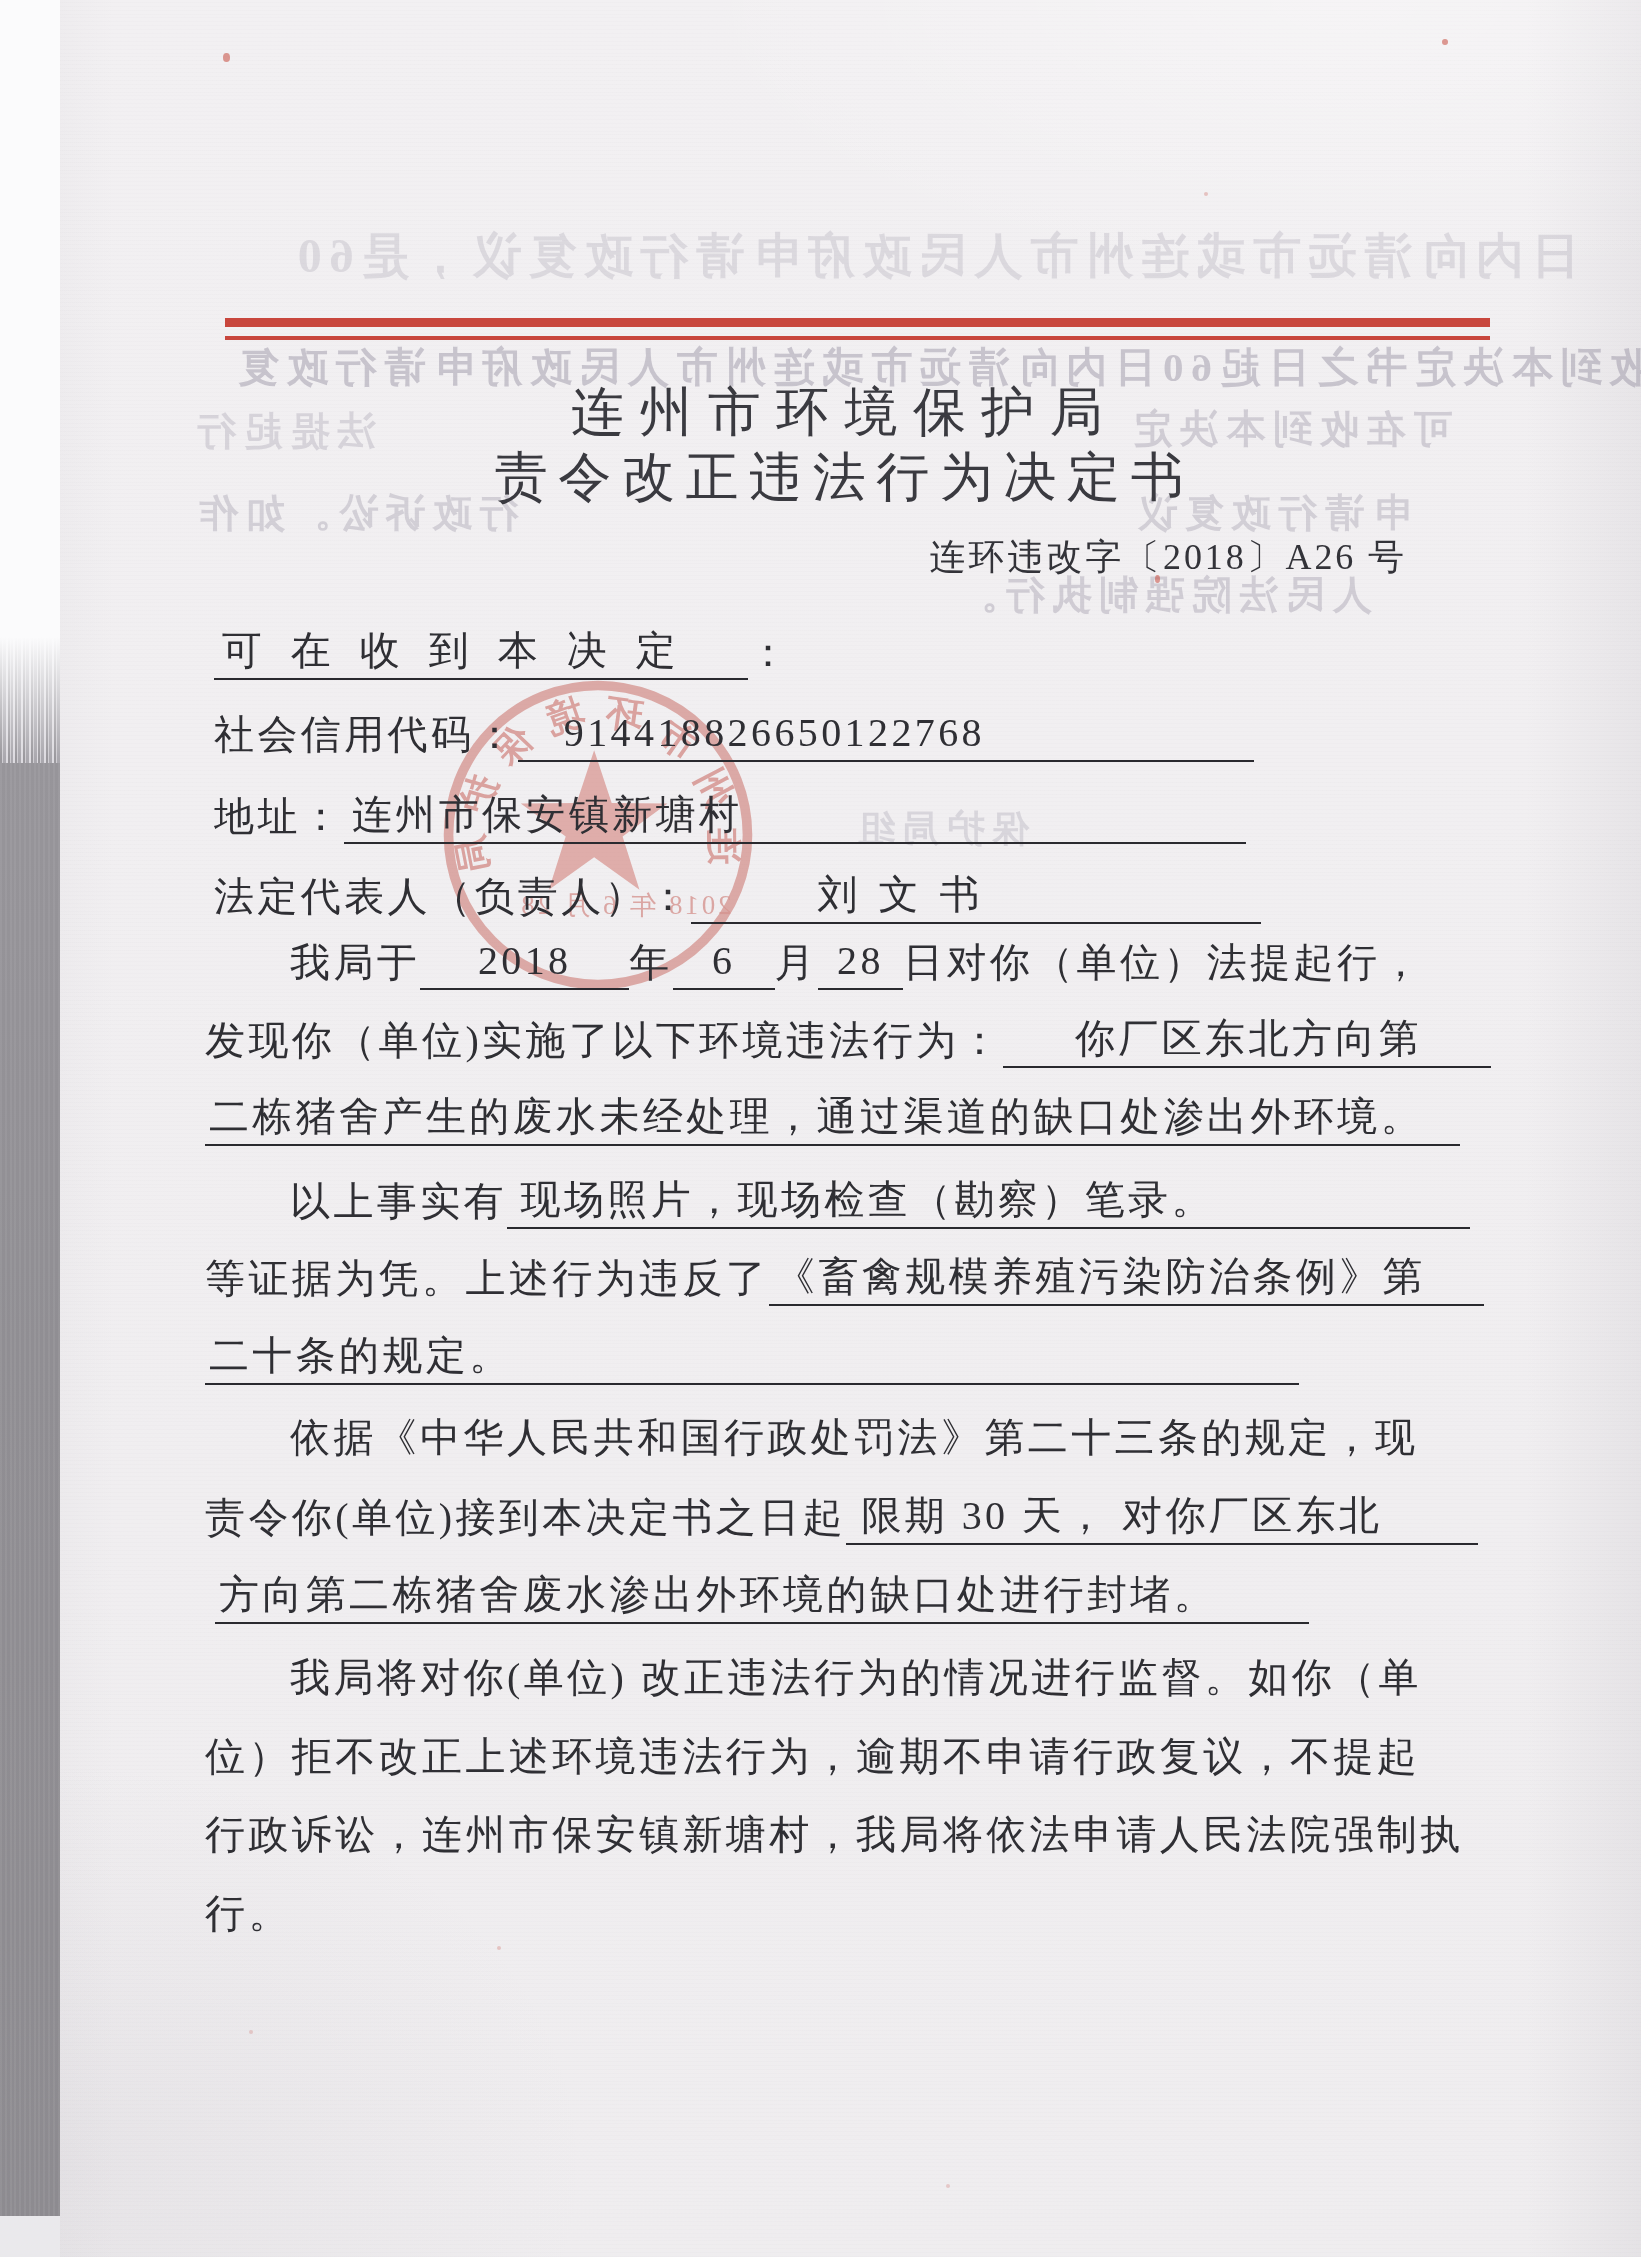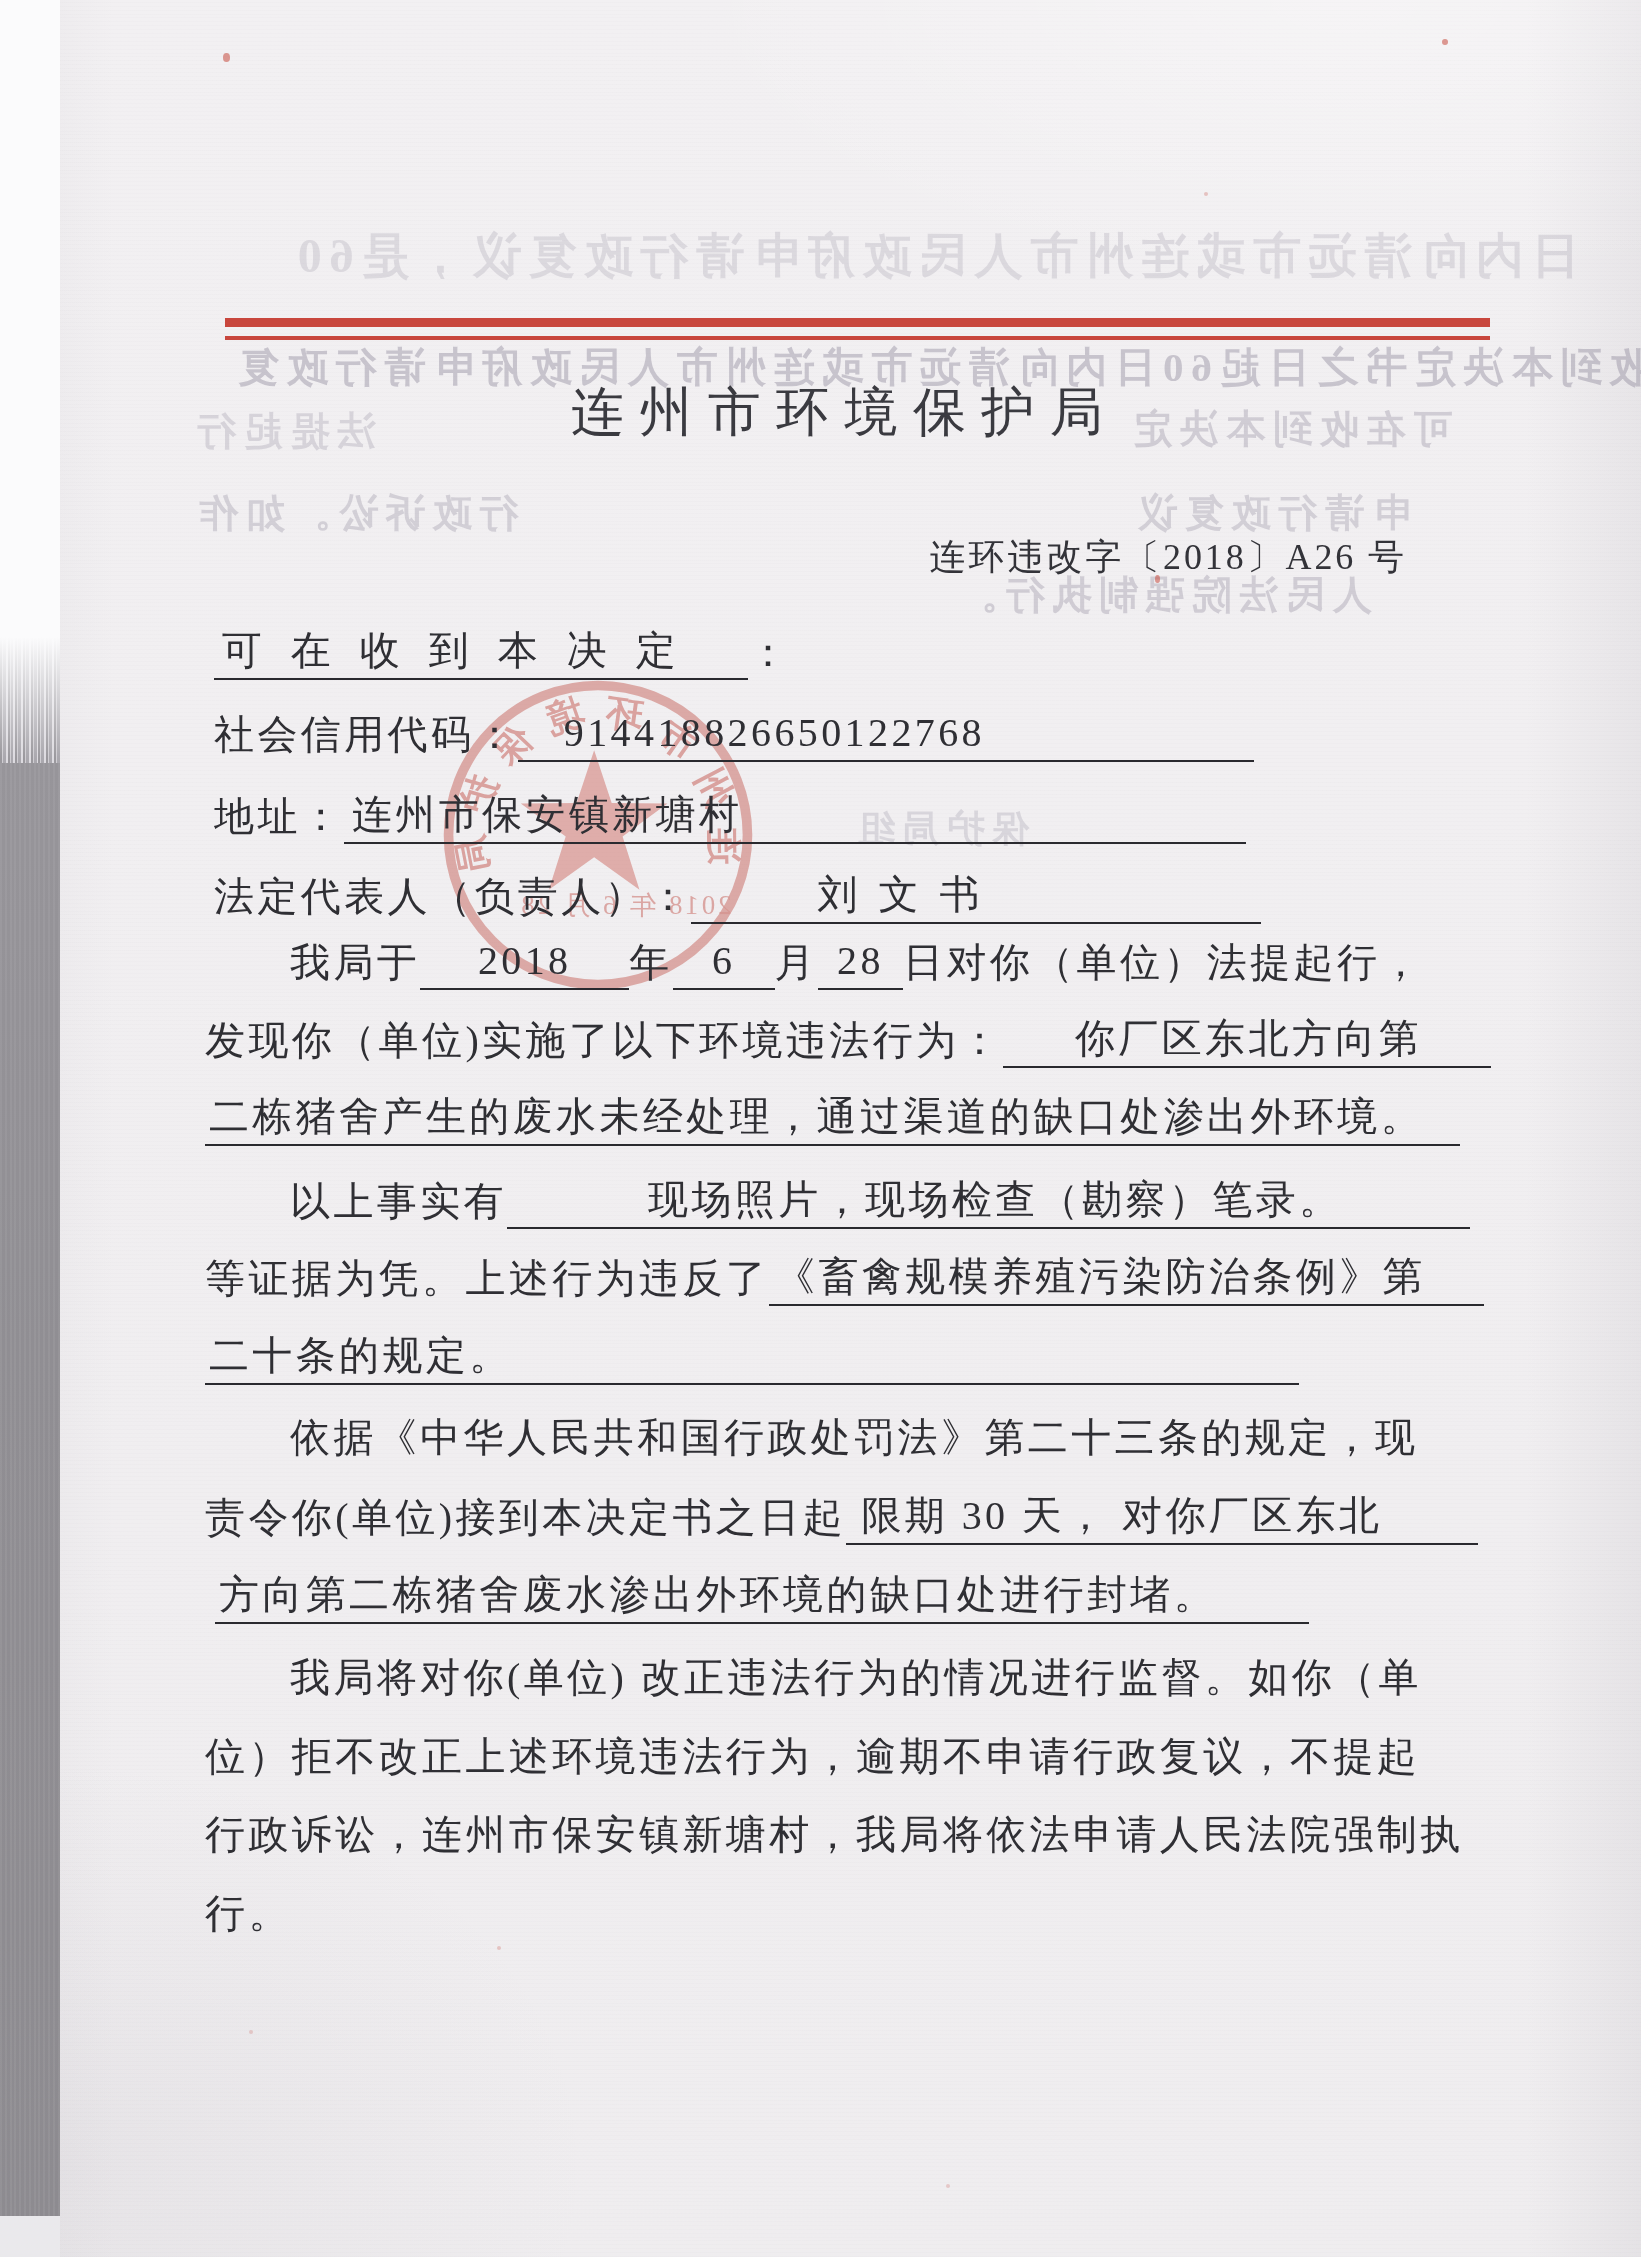--- a/index.html
+++ b/index.html
@@ -86,31 +86,32 @@
       <text class="sealtext">
         <textPath href="#sealArc" startOffset="4">连州市环境保护局</textPath>
       </text>
       <text class="sealdate" x="140" y="250" text-anchor="middle">2018 年 6 月 28</text>
     </svg>
   </div>
 
   <div class="rule" style="border-top-color: rgb(200, 70, 61); border-bottom-color: rgb(200, 70, 61);"></div>
 
   <div class="title1">连州市环境保护局</div>
+  <div class="title2">责令改正违法行为决定书</div>
   <div class="docno">连环违改字〔2018〕A26 号</div>
 
   <div>
       <div class="line" style="top: 623px; left: 214px;"><span class="u" style="width: 534px; padding-left: 7.7px; letter-spacing: 29px;">可在收到本决定</span><span>：</span></div>
       <div class="line" style="top: 705px; left: 214px;"><span>社会信用代码：</span><span class="u" style="width: 736px; padding-left: 46px;">914418826650122768</span></div>
       <div class="line" style="top: 787px; left: 214px;"><span>地址：</span><span class="u" style="width: 902px; padding-left: 7.7px;">连州市保安镇新塘村</span></div>
       <div class="line" style="top: 867px; left: 214px;"><span>法定代表人（负责人）：</span><span class="u" style="width: 570px; padding-left: 126px; letter-spacing: 21px;">刘文书</span></div>
       <div class="line" style="top: 933px; left: 290px;"><span>我局于</span><span class="u" style="width: 209px; text-align: center;">2018</span><span>年</span><span class="u" style="width: 102px; text-align: center;">6</span><span>月</span><span class="u" style="width: 85px; text-align: center;">28</span><span>日对你（单位）法提起行，</span></div>
       <div class="line" style="top: 1011px; left: 205px;"><span>发现你（单位)实施了以下环境违法行为：</span><span class="u" style="width: 488px; padding-left: 72px;">你厂区东北方向第</span></div>
       <div class="line" style="top: 1089px; left: 205px;"><span class="u" style="width: 1255px; padding-left: 3.9px;">二栋猪舍产生的废水未经处理，通过渠道的缺口处渗出外环境。</span></div>
-      <div class="line" style="top: 1172px; left: 290px;"><span>以上事实有</span><span class="u" style="width: 963px; padding-left: 13.5px; text-align: center;">现场照片，现场检查（勘察）笔录。</span></div>
+      <div class="line" style="top: 1172px; left: 290px;"><span>以上事实有</span><span class="u" style="width: 963px; padding-left: 13.5px;">现场照片，现场检查（勘察）笔录。</span></div>
       <div class="line" style="top: 1249px; left: 205px;"><span>等证据为凭。上述行为违反了</span><span class="u" style="width: 715px; padding-left: 5.8px;">《畜禽规模养殖污染防治条例》第</span></div>
       <div class="line" style="top: 1328px; left: 205px;"><span class="u" style="width: 1094px; padding-left: 3.9px;">二十条的规定。</span></div>
       <div class="line" style="top: 1410px; left: 290px;"><span>依据《中华人民共和国行政处罚法》第二十三条的规定，现</span></div>
       <div class="line" style="top: 1488px; left: 205px;"><span>责令你(单位)接到本决定书之日起</span><span class="u" style="width: 632px; padding-left: 15.4px;">限期 30 天， 对你厂区东北</span></div>
       <div class="line" style="top: 1567px; left: 205px; margin-left: 10px;"><span class="u" style="width: 1094px; padding-left: 3.9px;">方向第二栋猪舍废水渗出外环境的缺口处进行封堵。</span></div>
       <div class="line" style="top: 1650px; left: 290px;"><span>我局将对你(单位) 改正违法行为的情况进行监督。如你（单</span></div>
       <div class="line" style="top: 1729px; left: 205px;"><span>位）拒不改正上述环境违法行为，逾期不申请行政复议，不提起</span></div>
       <div class="line" style="top: 1807px; left: 205px;"><span>行政诉讼，连州市保安镇新塘村，我局将依法申请人民法院强制执</span></div>
       <div class="line" style="top: 1886px; left: 205px;"><span>行。</span></div>
     </div>

